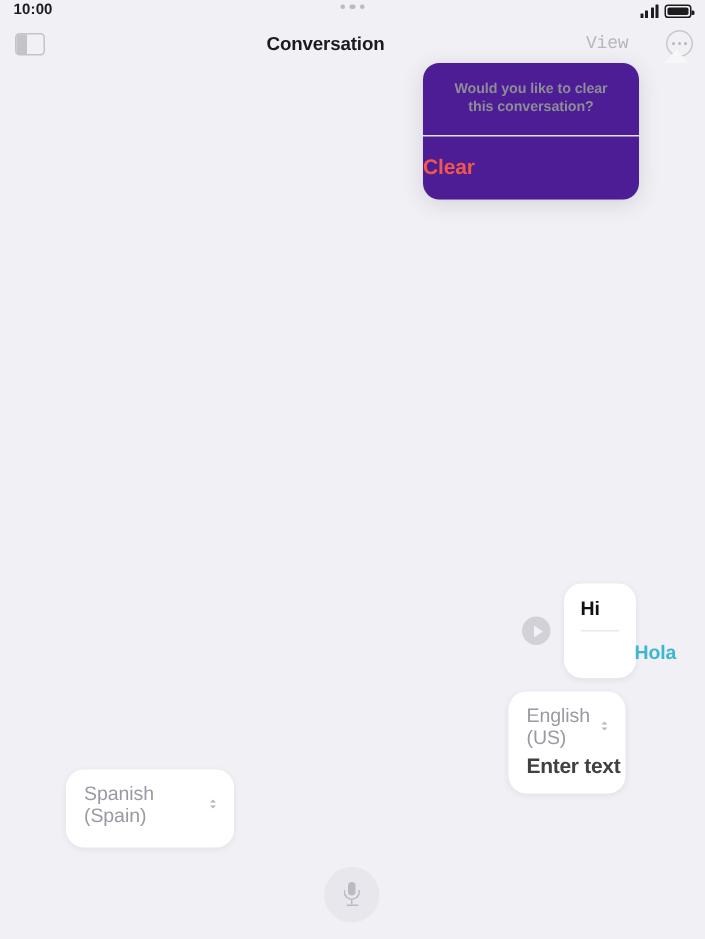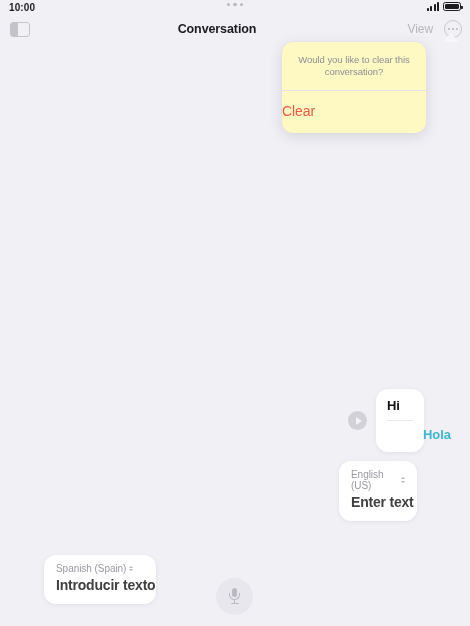--- a/index.html
+++ b/index.html
@@ -17,23 +17,23 @@
     -webkit-font-smoothing: antialiased;
   }
 
   
   .status-bar {
     position: absolute;
     top: 0; left: 0;
     width: 470px;
     height: 16px;
     display: flex;
-    align-items: flex-start;
+    align-items: flex-end;
     justify-content: space-between;
-    padding: 2px 9px;
+    padding: 12px 9px;
     z-index: 30;
   }
   .status-time {
     font-size: 10px;
     font-weight: bold;
     color: #1c1c1e;
     letter-spacing: 0.1px;
   }
   .status-right {
     display: flex;
@@ -139,21 +139,22 @@
     font-size: 12.5px;
     font-weight: bold;
     color: #1b1b1d;
     letter-spacing: -0.1px;
   }
   .nav-right {
     position: absolute;
     right: 8px;
     display: flex;
     align-items: center;
-    gap: 11px;
+    gap: 25px;
+    font-family: Liberation Mono, monospace;
   }
   .view-button {
     font-size: 12px;
     color: #b7b6bd;
     letter-spacing: -0.1px;
   }
   .more-button {
     width: 18px;
     height: 18px;
     border-radius: 50%;
@@ -169,25 +170,26 @@
     border-radius: 50%;
     background: #b7b6bd;
   }
 
   
   .popover {
     position: absolute;
     top: 42px;
     left: 282px;
     width: 144px;
-    background: #fef9c3;
+    background: #4c1d95;
     border-radius: 11px;
     box-shadow: 0 3px 14px rgba(60,60,80,0.16), 0 0 1px rgba(0,0,0,0.08);
     z-index: 25;
     overflow: hidden;
+    font-weight: bold;
   }
   .popover-caret {
     position: absolute;
     top: 33px;
     left: 443px;
     width: 0; height: 0;
     border-left: 8px solid transparent;
     border-right: 8px solid transparent;
     border-bottom: 9px solid #f7f6f9;
     z-index: 26;
@@ -285,30 +287,29 @@
   }
   .input-bubble.english {
     right: 53px;
     top: 419px;
     width: 78px;
   }
   .input-bubble.spanish {
     left: 44px;
     top: 471px;
     width: 112px;
-    margin-top: 42px;
   }
   .lang-label-row {
     display: flex;
     align-items: center;
     gap: 3px;
     margin-bottom: 3px;
   }
   .lang-label {
-    font-size: 10px;
+    font-size: 13px;
     color: #9a99a2;
     letter-spacing: -0.05px;
   }
   .chevron-updown {
     display: flex;
     flex-direction: column;
     align-items: center;
     gap: 1.3px;
     flex: none;
   }
@@ -456,21 +457,20 @@
   </div>
 
   <div class="input-bubble spanish">
     <div class="lang-label-row">
       <span class="lang-label">Spanish (Spain)</span>
       <span class="chevron-updown">
         <i></i>
           <i></i>
       </span>
     </div>
-    <div class="placeholder-text">Introducir texto</div>
   </div>
 
 </div>
 
 <div class="mic-button">
   <div class="mic-icon">
     <div class="mic-capsule"></div>
     <div class="mic-arc"></div>
     <div class="mic-stem"></div>
     <div class="mic-base"></div>

